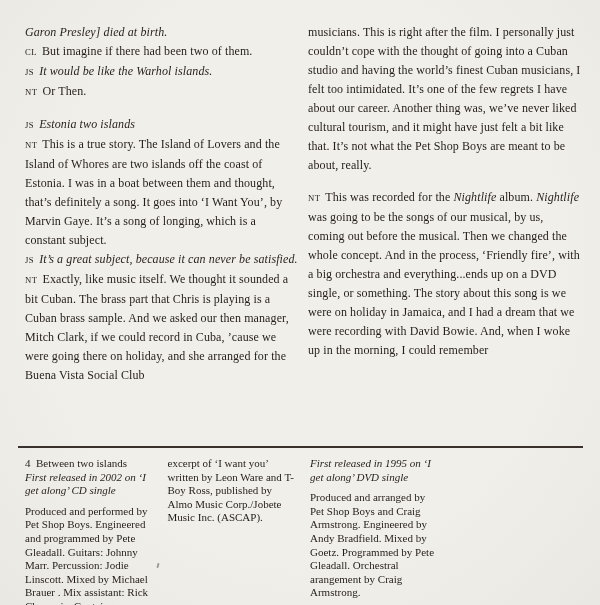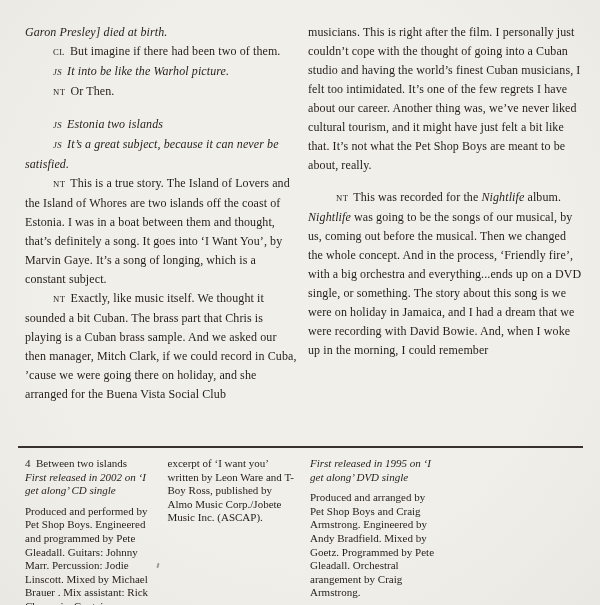--- a/index.html
+++ b/index.html
@@ -56,23 +56,22 @@
     line-height: 13.6px;
   }
   .footnotes .spacer { height: 7px; }
   
   .seg-i  { font-style: italic; }
   .seg-sc, .seg-sci {
     text-transform: uppercase;
     font-size: 0.72em;
     letter-spacing: 0.05em;
     margin-right: 2px;
-    margin-left: 28px;
   }
-  .seg-sci { font-style: italic; }
+  .seg-sci { }
   
   .scan-speck {
     position: absolute;
     top: 563px;
     left: 157px;
     width: 2px;
     height: 5px;
     background: #6b625c;
     transform: rotate(15deg);
     border-radius: 1px;
@@ -81,26 +80,26 @@
 </style>
 </head>
 <body>
 
 <div class="page" style="color: rgb(36, 29, 25);">
 
   <div class="main-columns">
     <div class="text-column col-left">
         <p class="para"><span class="seg-i">Garon Presley] died at birth.</span></p>
         <p class="para"><span class="seg-sc">cl</span><span class="seg-r"> But imagine if there had been two of them.</span></p>
-        <p class="para"><span class="seg-sci">js</span><span class="seg-i"> It into be like the Warhol picture.</span></p>
+        <p class="para"><span class="seg-sci">js</span><span class="seg-i"> It would be like the Warhol islands.</span></p>
         <p class="para"><span class="seg-sc">nt</span><span class="seg-r"> Or Then.</span></p>
         <div class="spacer"></div>
         <p class="para"><span class="seg-sci">js</span><span class="seg-i"> Estonia two islands</span></p>
+        <p class="para"><span class="seg-sc">nt</span><span class="seg-r"> This is a true story. The Island of Lovers and the Island of Whores are two islands off the coast of Estonia. I was in a boat between them and thought, that’s definitely a song. It goes into ‘I Want You’, by Marvin Gaye. It’s a song of longing, which is a constant subject.</span></p>
         <p class="para"><span class="seg-sci">js</span><span class="seg-i"> It’s a great subject, because it can never be satisfied.</span></p>
-        <p class="para"><span class="seg-sc">nt</span><span class="seg-r"> This is a true story. The Island of Lovers and the Island of Whores are two islands off the coast of Estonia. I was in a boat between them and thought, that’s definitely a song. It goes into ‘I Want You’, by Marvin Gaye. It’s a song of longing, which is a constant subject.</span></p>
         <p class="para"><span class="seg-sc">nt</span><span class="seg-r"> Exactly, like music itself. We thought it sounded a bit Cuban. The brass part that Chris is playing is a Cuban brass sample. And we asked our then manager, Mitch Clark, if we could record in Cuba, ’cause we were going there on holiday, and she arranged for the Buena Vista Social Club</span></p>
       </div>
     <div class="text-column col-right">
         <p class="para"><span class="seg-r">musicians. This is right after the film. I personally just couldn’t cope with the thought of going into a Cuban studio and having the world’s finest Cuban musicians, I felt too intimidated. It’s one of the few regrets I have about our career. Another thing was, we’ve never liked cultural tourism, and it might have just felt a bit like that. It’s not what the Pet Shop Boys are meant to be about, really.</span></p>
         <div class="spacer"></div>
         <p class="para"><span class="seg-sc">nt</span><span class="seg-r"> This was recorded for the </span><span class="seg-i">Nightlife</span><span class="seg-r"> album. </span><span class="seg-i">Nightlife</span><span class="seg-r"> was going to be the songs of our musical, by us, coming out before the musical. Then we changed the whole concept. And in the process, ‘Friendly fire’, with a big orchestra and everything...ends up on a DVD single, or something. The story about this song is we were on holiday in Jamaica, and I had a dream that we were recording with David Bowie. And, when I woke up in the morning, I could remember</span></p>
       </div>
   </div>
 
   <div class="footer-rule" style="background: rgb(56, 49, 44);"></div>

